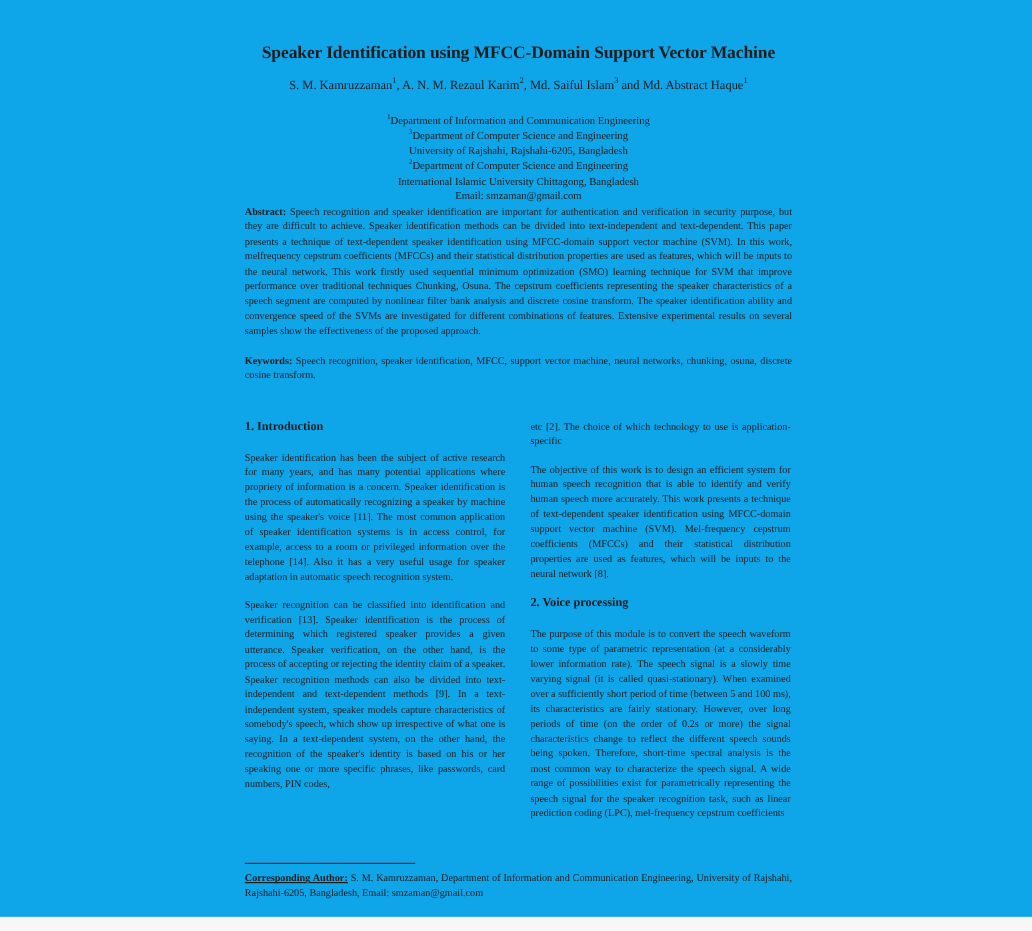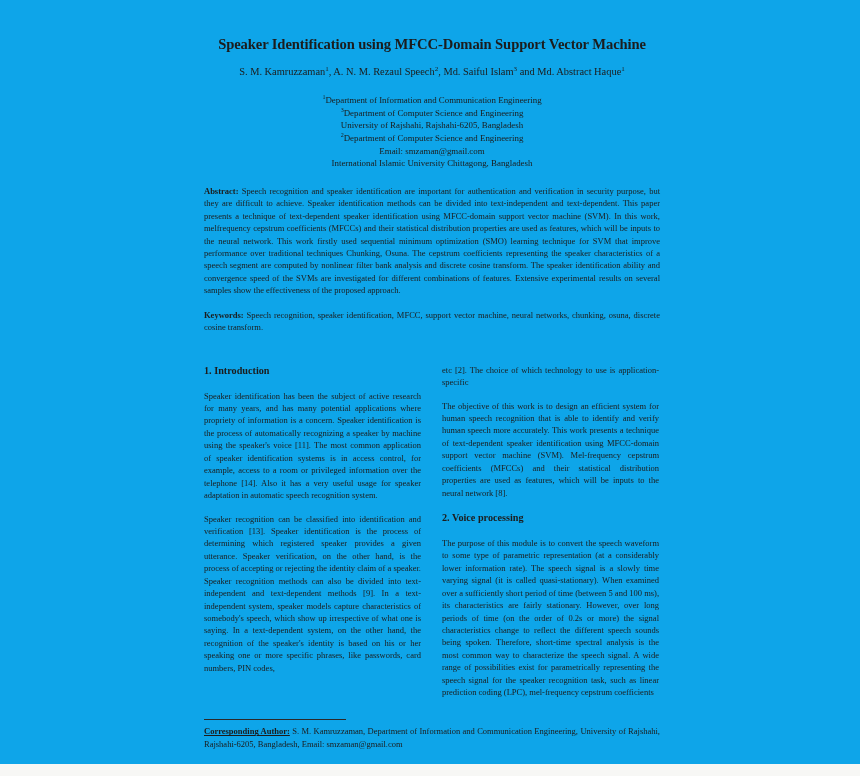--- a/index.html
+++ b/index.html
@@ -52,21 +52,20 @@
   }
   .affil div { white-space: nowrap; }
   sup {
     font-size: 0.68em;
     vertical-align: super;
     line-height: 0;
   }
 
   
   .abstract {
-    margin-top: 15px;
     font-size: 8.5px;
     line-height: 1.465;
     text-align: justify;
   }
   .abstract b, .keywords b { font-weight: bold; }
   .keywords {
     margin-top: 12px;
     font-size: 8.5px;
     line-height: 1.465;
     text-align: justify;
@@ -121,30 +120,30 @@
 </style>
 </head>
 <body>
 
 <div class="page">
   <div class="sheet">
 
     <div class="title">Speaker Identification using MFCC-Domain Support Vector Machine</div>
 
     <div class="authors">
-      <span>S. M. Kamruzzaman</span><sup>1</sup><span>, </span><span>A. N. M. Rezaul Speech</span><sup>2</sup><span>, </span><span>Md. Saiful Islam</span><sup>3</sup><span> and </span><span>Md. Abstract Haque</span><sup>1</sup>
+      <span>S. M. Kamruzzaman</span><sup>1</sup><span>, </span><span>A. N. M. Rezaul Karim</span><sup>2</sup><span>, </span><span>Md. Saiful Islam</span><sup>3</sup><span> and </span><span>Md. Abstract Haque</span><sup>1</sup>
     </div>
 
     <div class="affil">
       <div><sup>1</sup><span>Department of Information and Communication Engineering</span></div>
       <div><sup>3</sup><span>Department of Computer Science and Engineering</span></div>
       <div><sup></sup><span>University of Rajshahi, Rajshahi-6205, Bangladesh</span></div>
       <div><sup>2</sup><span>Department of Computer Science and Engineering</span></div>
+      <div><sup></sup><span>International Islamic University Chittagong, Bangladesh</span></div>
       <div><sup></sup><span>Email: smzaman@gmail.com</span></div>
-      <div><sup></sup><span>International Islamic University Chittagong, Bangladesh</span></div>
     </div>
 
     <div class="abstract"><b>Abstract:</b><span> Speech recognition and speaker identification are important for authentication and verification in security purpose, but they are difficult to achieve. Speaker identification methods can be divided into text-independent and text-dependent. This paper presents a technique of text-dependent speaker identification using MFCC-domain support vector machine (SVM). In this work, melfrequency cepstrum coefficients (MFCCs) and their statistical distribution properties are used as features, which will be inputs to the neural network. This work firstly used sequential minimum optimization (SMO) learning technique for SVM that improve performance over traditional techniques Chunking, Osuna. The cepstrum coefficients representing the speaker characteristics of a speech segment are computed by nonlinear filter bank analysis and discrete cosine transform. The speaker identification ability and convergence speed of the SVMs are investigated for different combinations of features. Extensive experimental results on several samples show the effectiveness of the proposed approach.</span></div>
 
     <div class="keywords"><b>Keywords:</b><span> Speech recognition, speaker identification, MFCC, support vector machine, neural networks, chunking, osuna, discrete cosine transform.</span></div>
 
     <div class="columns">
 
       <div class="col">
         <div class="sect-head">1. Introduction</div>

